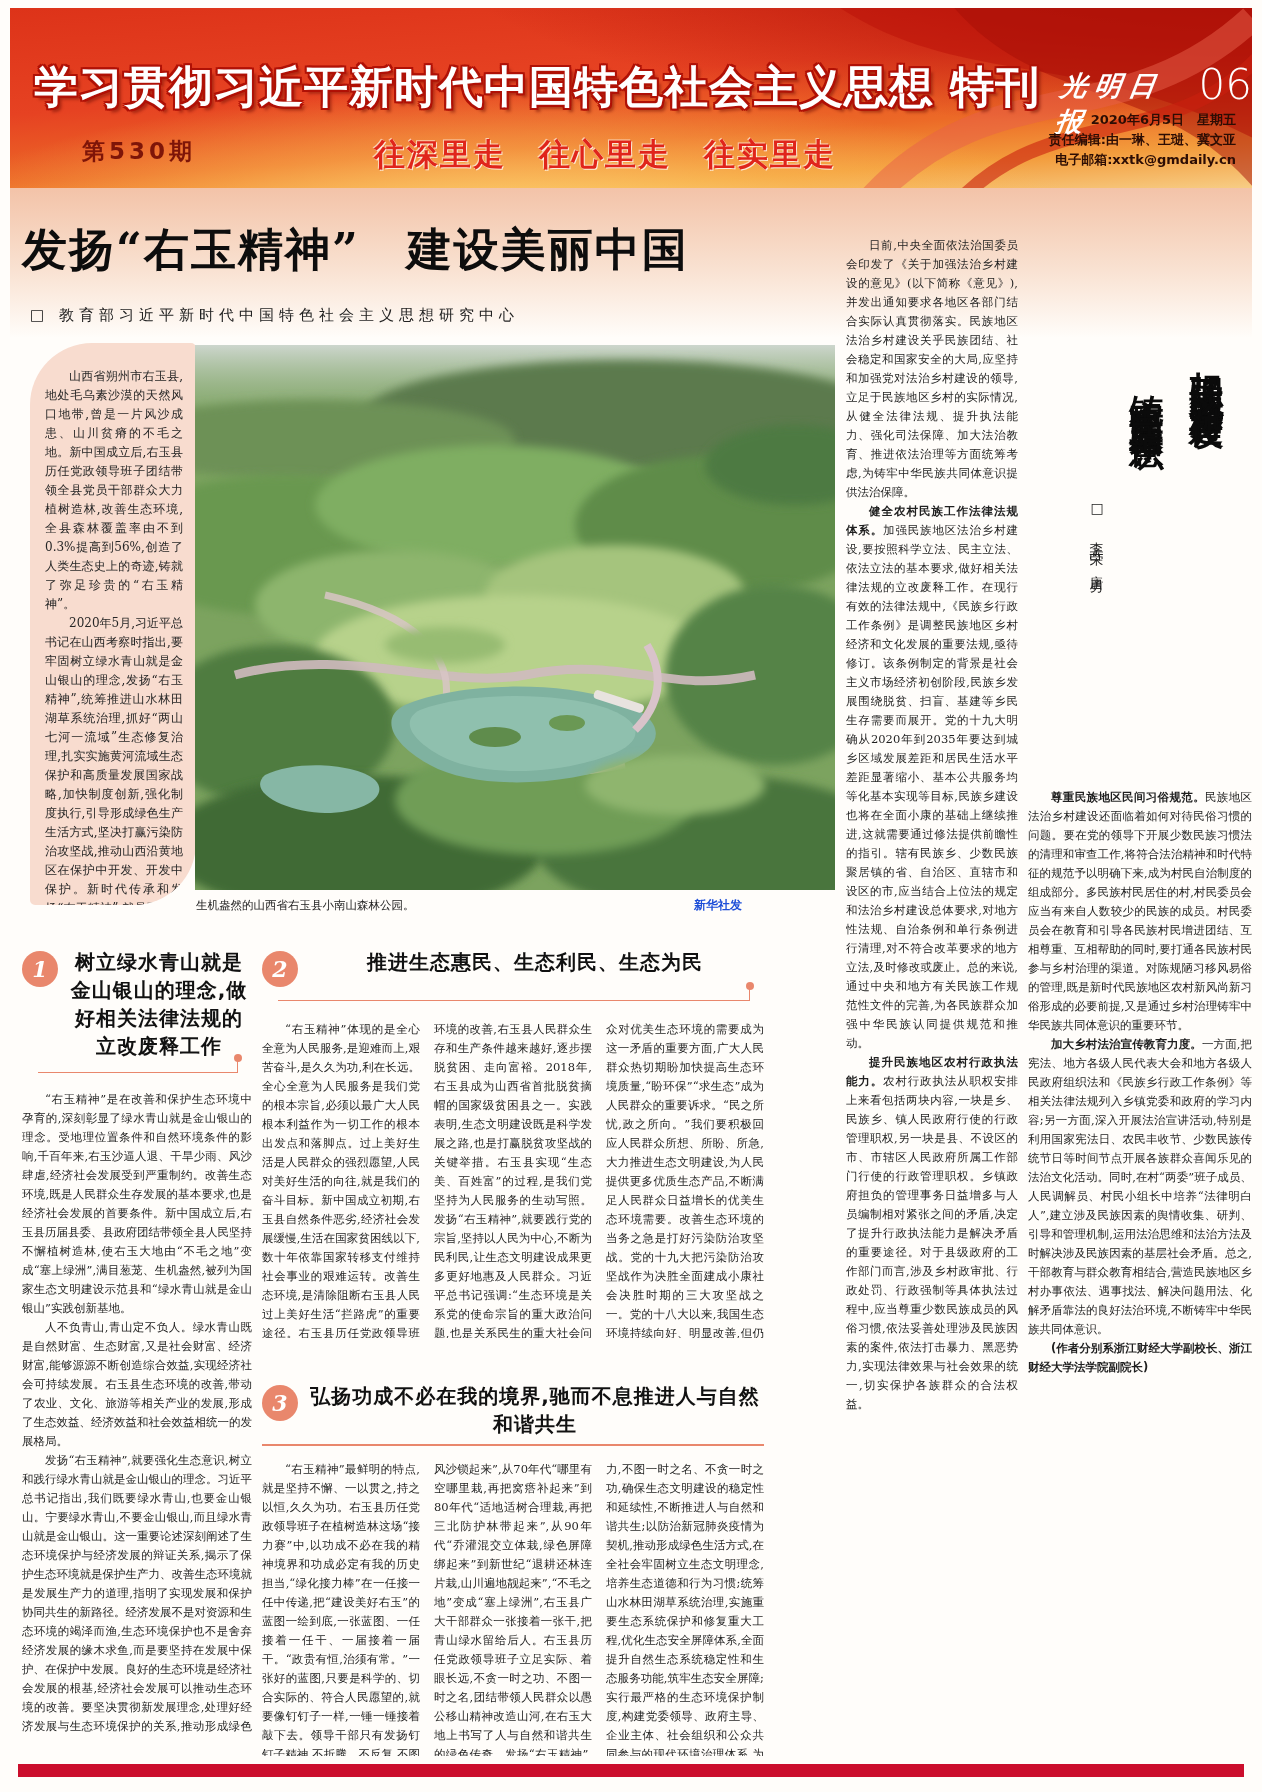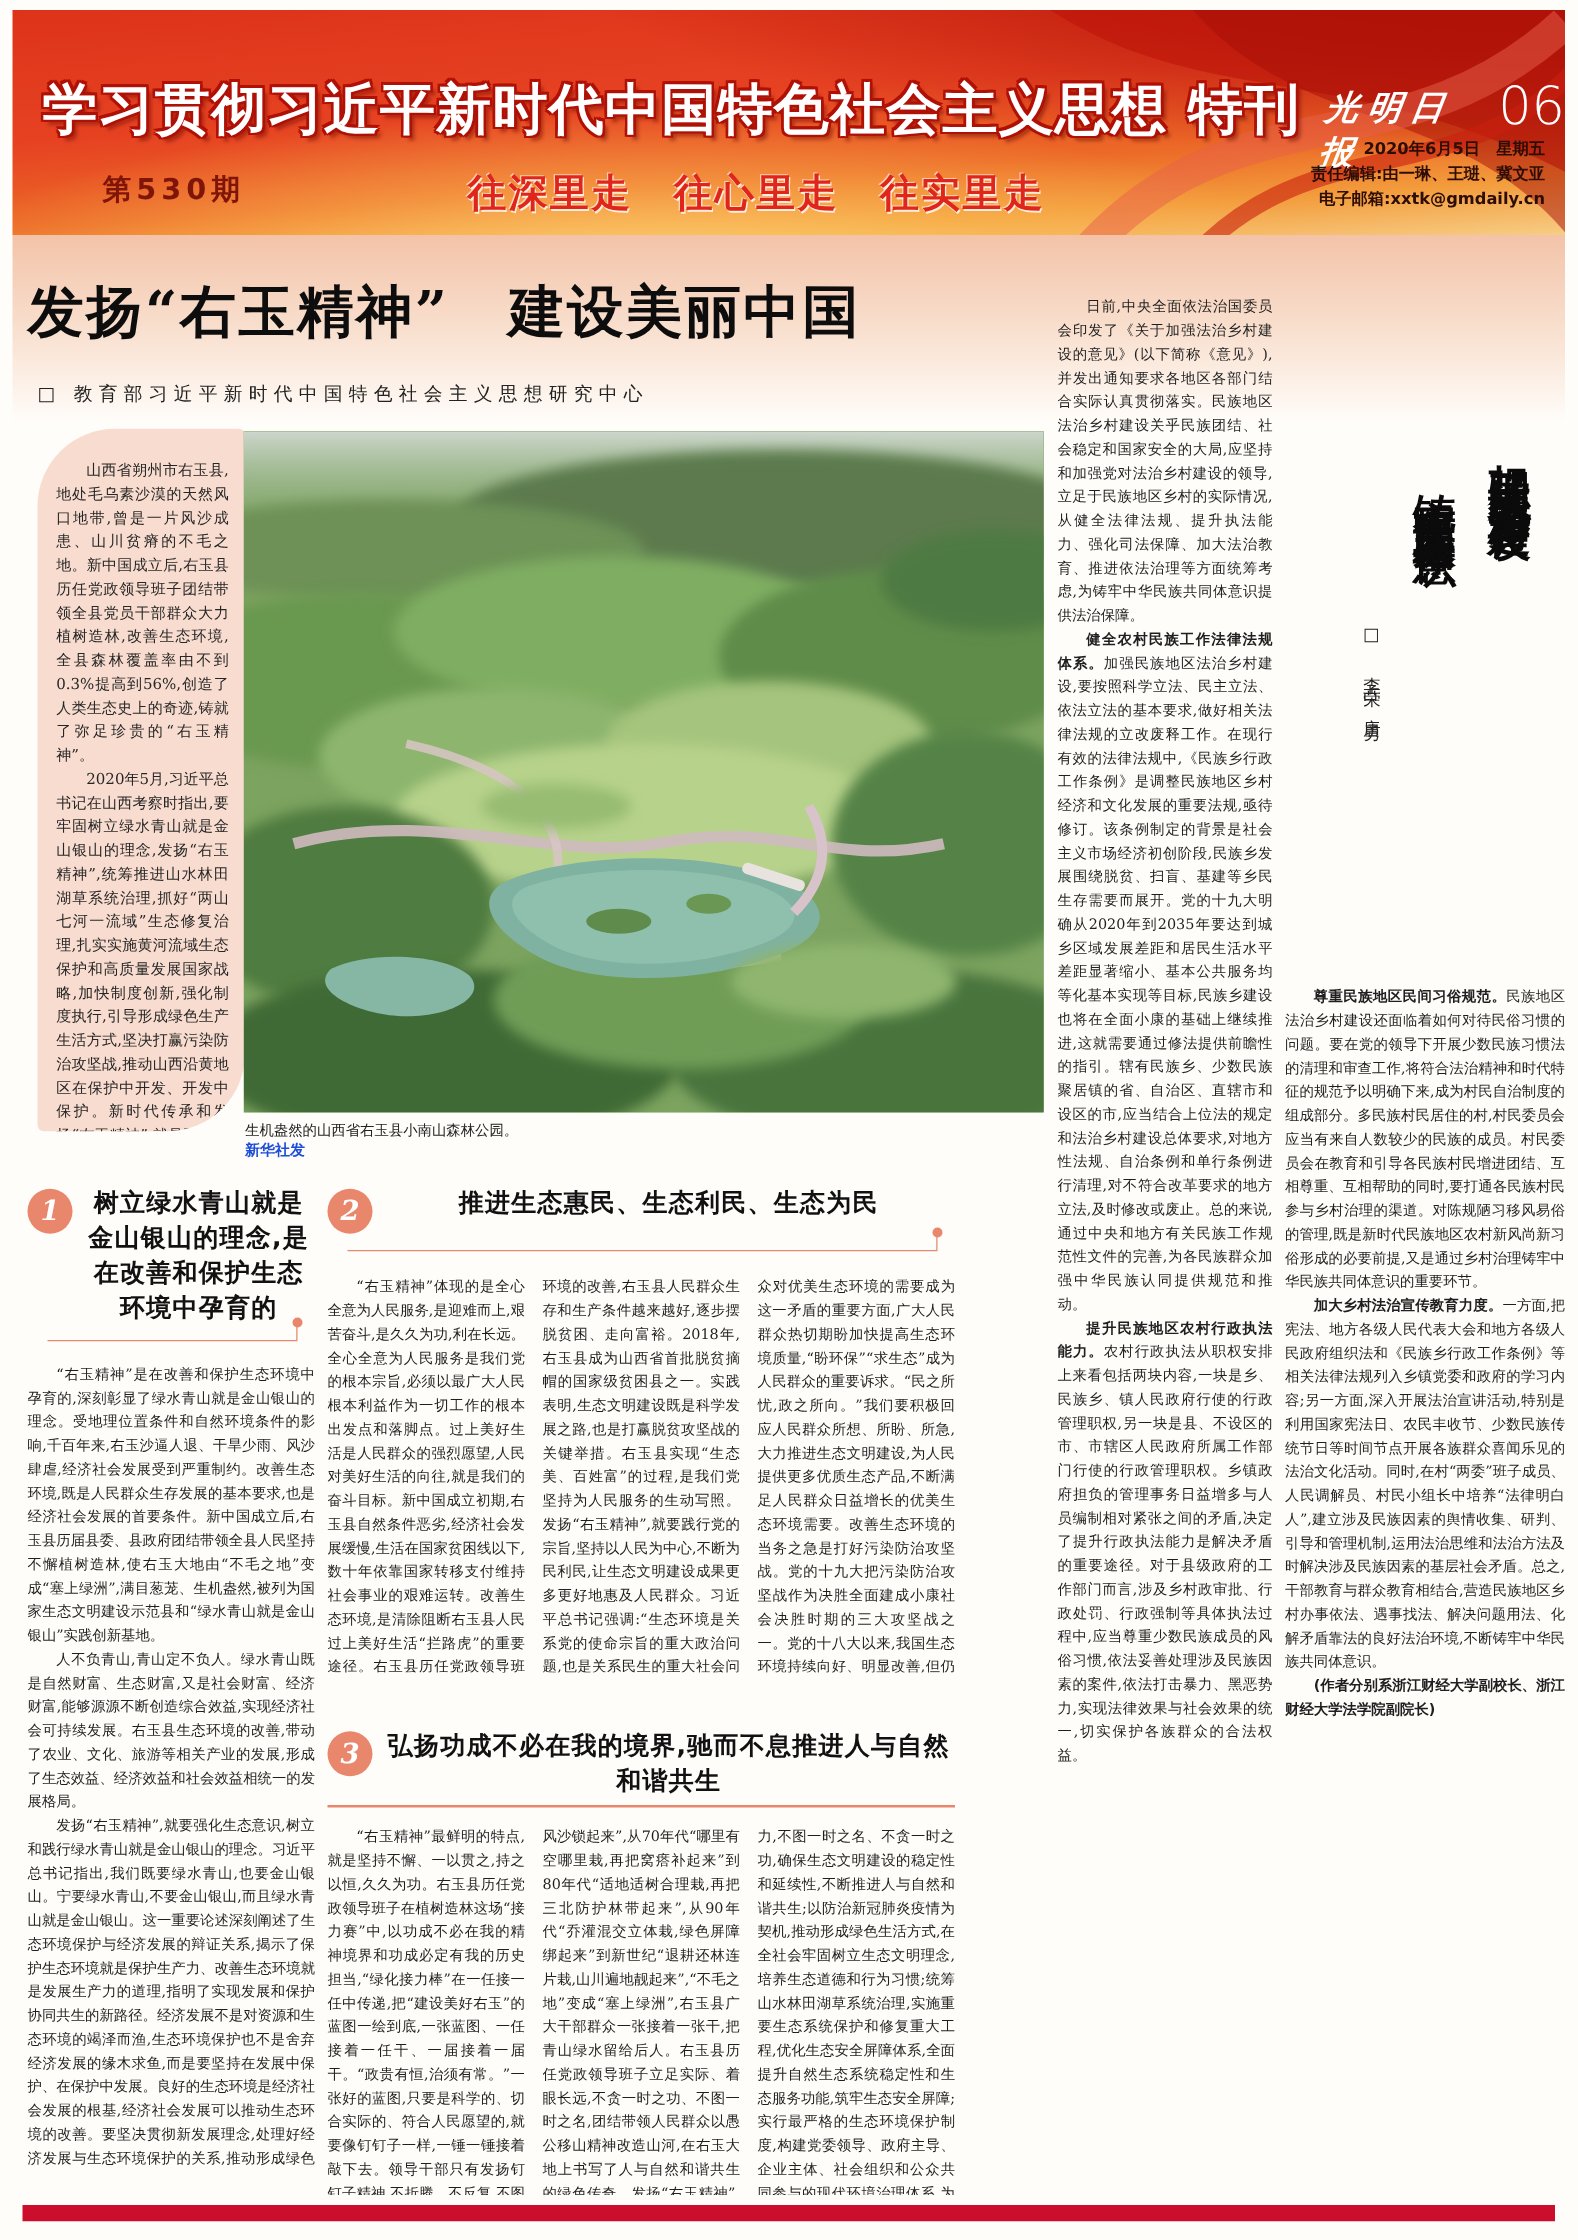--- a/index.html
+++ b/index.html
@@ -34,21 +34,21 @@
   
   .fade-strip{position:absolute;left:10px;top:188px;width:1242px;height:150px;
     background:linear-gradient(180deg,#f3c3a8 0%,#f9e2d2 55%,#fffdfa 100%);}
   
   .main-headline{position:absolute;left:22px;top:220px;font-size:45px;font-weight:bold;letter-spacing:2px;color:#0d0d0d;white-space:nowrap;}
   .byline{position:absolute;left:30px;top:306px;font-size:15px;letter-spacing:5px;color:#222;}
   .intro-box{position:absolute;left:30px;top:343px;width:166px;height:562px;background:#f8dccf;
     border-radius:62px 5px 62px 5px;padding:24px 13px 16px 15px;box-sizing:border-box;overflow:hidden;}
   .intro-box p{margin:0;font-size:12px;line-height:19px;text-align:justify;text-indent:2em;color:#262626;}
   .photo{position:absolute;left:195px;top:345px;width:640px;height:545px;overflow:hidden;background:#7fa763;}
-  .caption-row{position:absolute;left:196px;top:897px;width:640px;display:flex;justify-content:space-between;align-items:flex-start;flex-direction:column;}
+  .caption-row{position:absolute;left:196px;top:897px;width:640px;display:flex;justify-content:space-between;align-items:center;}
   .caption{font-size:11.5px;color:#222;}
   .credit{font-size:12px;font-weight:bold;color:#1d4ed8;margin-right:94px;font-family:"DejaVu Sans",sans-serif;}
   
   .section{position:absolute;}
   .sec-head{position:relative;padding-left:44px;min-height:40px;}
   .sec-num{position:absolute;left:0;top:3px;width:36px;height:36px;border-radius:50%;background:#e9876c;color:#fff;
     display:flex;align-items:center;justify-content:center;font-size:22px;font-weight:bold;font-style:italic;}
   .sec-title{font-size:20px;font-weight:bold;line-height:1.4;letter-spacing:1px;color:#111;
     font-family:"DejaVu Sans",sans-serif;text-align:center;}
   .sec-decor{position:relative;height:14px;margin-top:4px;}
@@ -154,21 +154,21 @@
   </svg>
 </div>
 <div class="caption-row">
   <span class="caption">生机盎然的山西省右玉县小南山森林公园。</span>
   <span class="credit">新华社发</span>
 </div>
 
 <div class="section" style="left:22px;top:948px;width:230px;">
   <div class="sec-head">
     <span class="sec-num">1</span>
-    <div class="sec-title">树立绿水青山就是金山银山的理念,是在改善和保护生态环境中孕育的</div>
+    <div class="sec-title">树立绿水青山就是金山银山的理念,做好相关法律法规的立改废释工作</div>
   </div>
   <div class="sec-decor">
       <span class="hline"></span>
       <span class="stub"></span>
       <span class="dot"></span>
     </div>
   <div class="sec-body" style="height:648px;margin-top:12px;">
       <p>“右玉精神”是在改善和保护生态环境中孕育的,深刻彰显了绿水青山就是金山银山的理念。受地理位置条件和自然环境条件的影响,千百年来,右玉沙逼人退、干旱少雨、风沙肆虐,经济社会发展受到严重制约。改善生态环境,既是人民群众生存发展的基本要求,也是经济社会发展的首要条件。新中国成立后,右玉县历届县委、县政府团结带领全县人民坚持不懈植树造林,使右玉大地由“不毛之地”变成“塞上绿洲”,满目葱茏、生机盎然,被列为国家生态文明建设示范县和“绿水青山就是金山银山”实践创新基地。</p>
       <p>人不负青山,青山定不负人。绿水青山既是自然财富、生态财富,又是社会财富、经济财富,能够源源不断创造综合效益,实现经济社会可持续发展。右玉县生态环境的改善,带动了农业、文化、旅游等相关产业的发展,形成了生态效益、经济效益和社会效益相统一的发展格局。</p>
       <p>发扬“右玉精神”,就要强化生态意识,树立和践行绿水青山就是金山银山的理念。习近平总书记指出,我们既要绿水青山,也要金山银山。宁要绿水青山,不要金山银山,而且绿水青山就是金山银山。这一重要论述深刻阐述了生态环境保护与经济发展的辩证关系,揭示了保护生态环境就是保护生产力、改善生态环境就是发展生产力的道理,指明了实现发展和保护协同共生的新路径。经济发展不是对资源和生态环境的竭泽而渔,生态环境保护也不是舍弃经济发展的缘木求鱼,而是要坚持在发展中保护、在保护中发展。良好的生态环境是经济社会发展的根基,经济社会发展可以推动生态环境的改善。要坚决贯彻新发展理念,处理好经济发展与生态环境保护的关系,推动形成绿色发展方式和生活方式,坚定走生产发展、生活富裕、生态良好的文明发展道路。要像保护眼睛一样保护生态环境,像对待生命一样对待生态环境,培育壮大生态产业体系,促进经济社会发展全面绿色转型,决不以牺牲环境、浪费资源为代价换取一时的经济增长,决不走“先污染后治理”的老路。</p>

